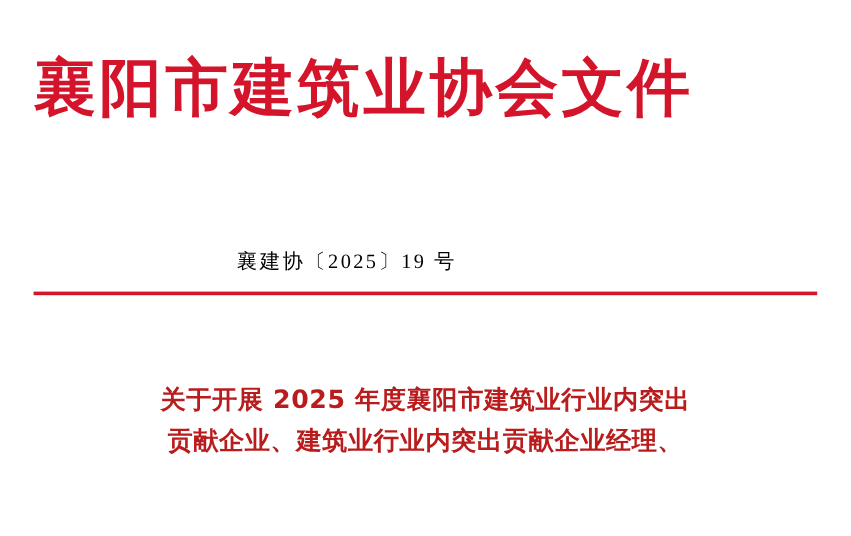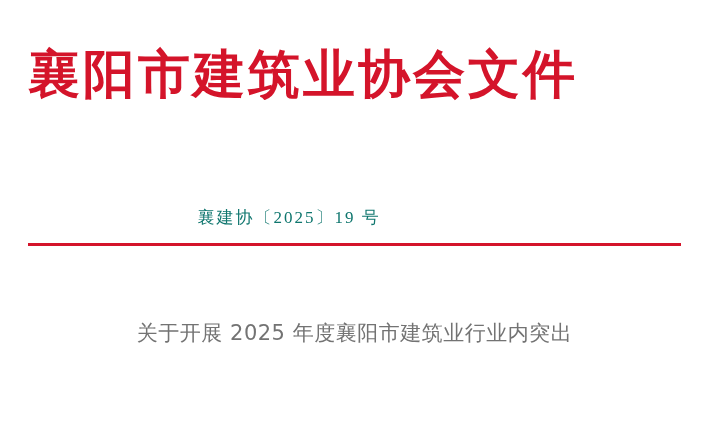--- a/index.html
+++ b/index.html
@@ -37,41 +37,41 @@
     white-space: nowrap;
   }
   .doc-number {
     position: absolute;
     top: 206px;
     left: 0;
     width: 578px;
     text-align: center;
     font-family: "Liberation Serif", serif;
     font-size: 17px;
-    color: #0f766e;
+    color: #000000;
     letter-spacing: 2px;
   }
   .red-rule {
     position: absolute;
     top: 243px;
     left: 28px;
     width: 653px;
     height: 3px;
     background: #d4142a;
   }
   .doc-title {
     position: absolute;
     top: 316px;
     left: 62px;
     width: 585px;
     text-align: center;
     font-family: "DejaVu Sans", "Liberation Sans", sans-serif;
     font-size: 21px;
-    font-weight: normal;
-    color: #737373;
+    font-weight: bold;
+    color: #b91c1c;
     line-height: 1.62;
     letter-spacing: 0.5px;
   }
   .doc-title .line {
     display: block;
     white-space: nowrap;
   }
 </style>
 </head>
 <body>
@@ -81,15 +81,16 @@
   <div class="masthead">
     <div class="masthead-title">襄阳市建筑业协会文件</div>
   </div>
 
   <div class="doc-number">襄建协〔2025〕19 号</div>
 
   <div class="red-rule"></div>
 
   <div class="doc-title">
     <span class="line">关于开展 2025 年度襄阳市建筑业行业内突出</span>
+    <span class="line">贡献企业、建筑业行业内突出贡献企业经理、</span>
   </div>
 
 </div>
 
 </body></html>

